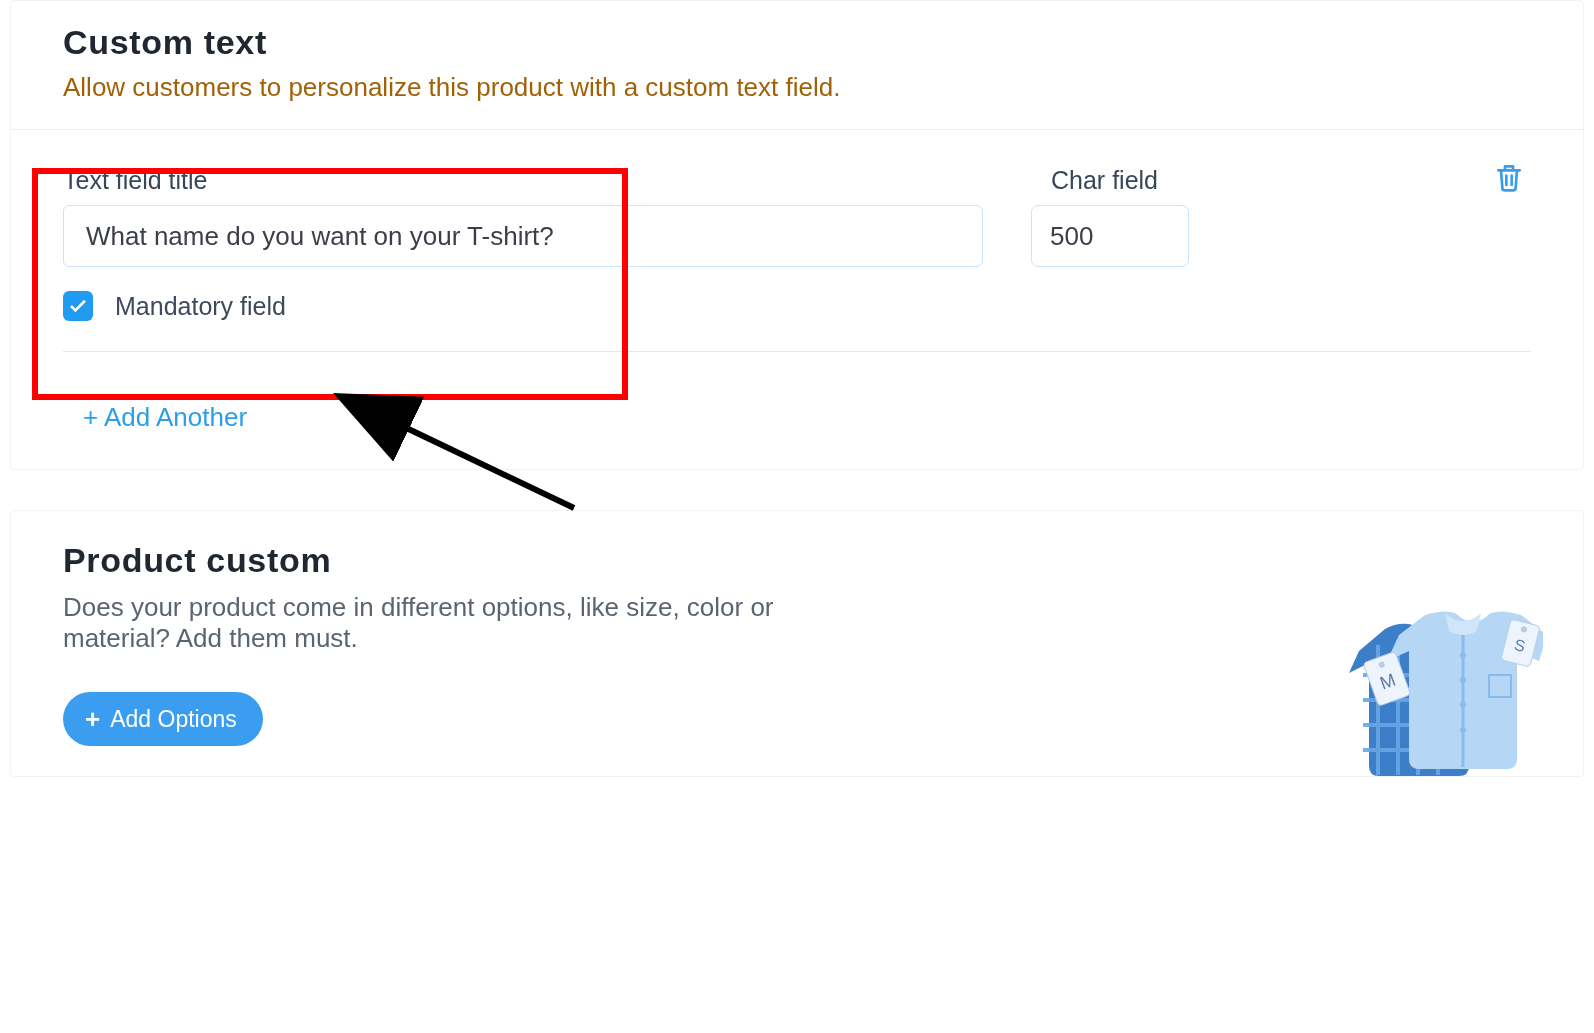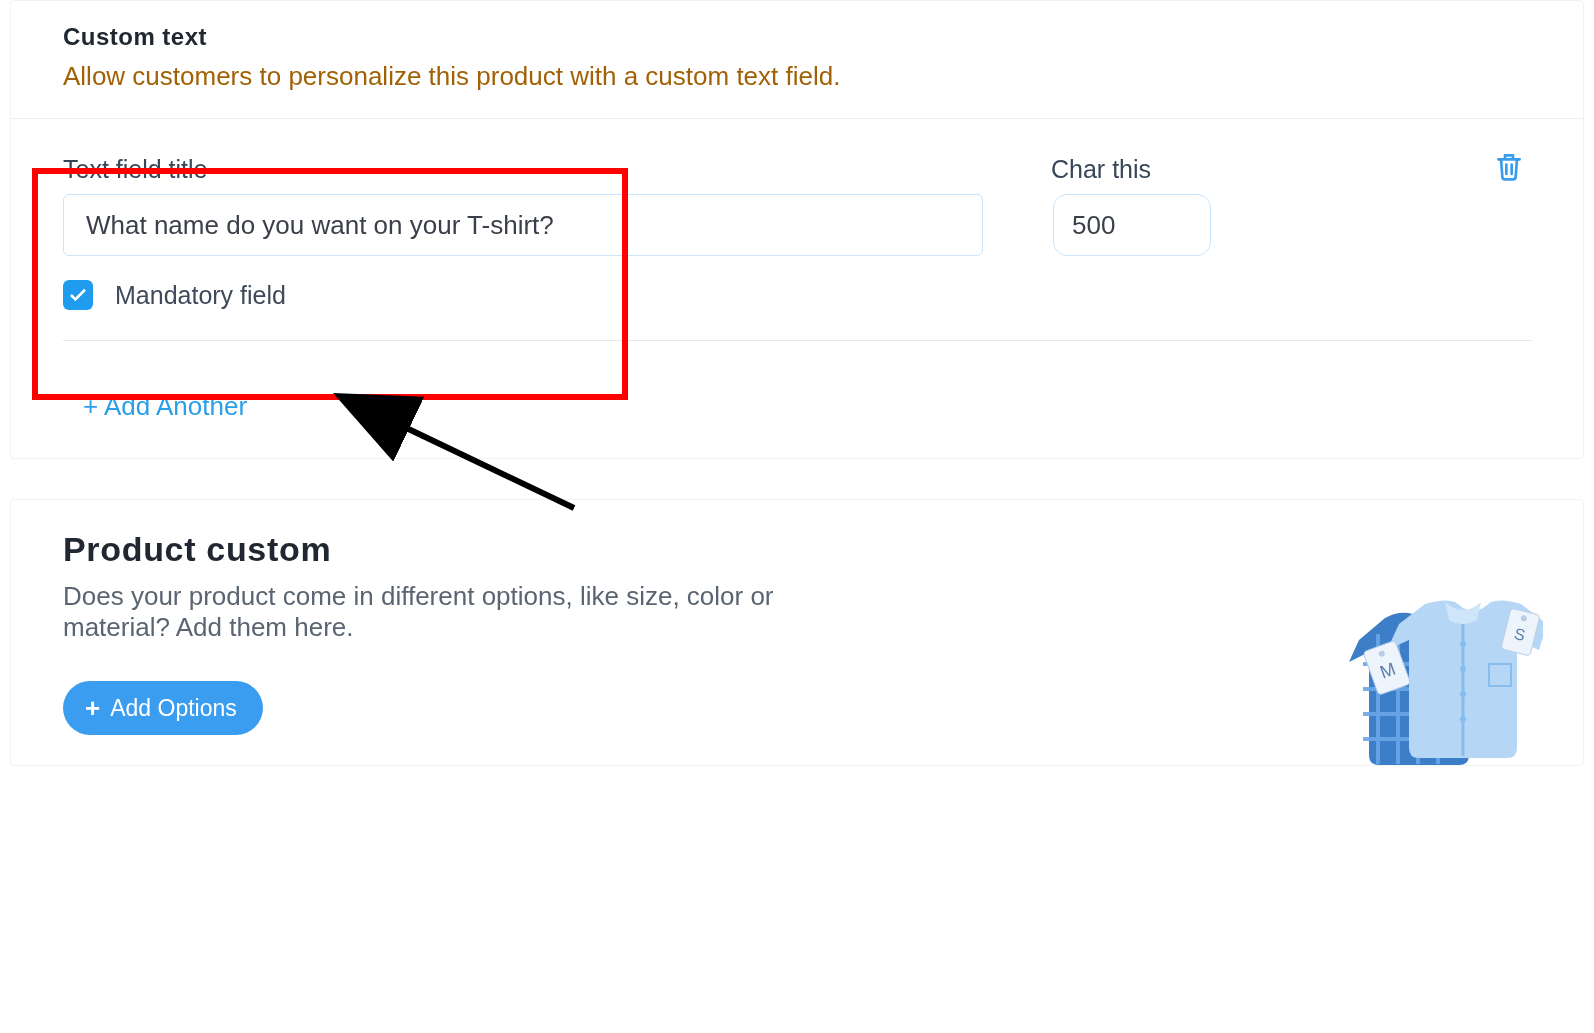--- a/index.html
+++ b/index.html
@@ -15,52 +15,52 @@
   .page { padding: 0; position: relative; }
   
   .card {
     background: #fff;
     border: 1px solid #f2f2f2;
     border-radius: 4px;
     position: relative;
   }
   .custom-text-card { margin: 0 10px 40px 10px; }
   .card-header { padding: 22px 52px 26px 52px; border-bottom: 1px solid #eee; }
-  .card-header h2 { margin: 0 0 10px 0; font-size: 24px; font-weight: 700; color: #212730; letter-spacing: .02em; }
+  .card-header h2 { margin: 0 0 10px 0; font-size: 34px; font-weight: 700; color: #212730; letter-spacing: .02em; }
   .card-header p { margin: 0; font-size: 26px; color: #a16207; }
   .card-body { padding: 36px 52px 20px 52px; position: relative; }
   .char-col-label {
     position: absolute; top: 36px; left: 1040px;
     font-size: 25px; color: #38465a;
   }
   .trash-btn {
     position: absolute; top: 30px; right: 58px;
     width: 32px; height: 34px;
     background: transparent; border: none;
     color: #3a9ced; cursor: pointer;
     padding: 0;
   }
   .trash-btn svg { width: 100%; height: 100%; display: block; }
   .title-label {
     font-size: 25px; color: #38465a;
     margin-bottom: 10px;
   }
-  .row-inputs { display: flex; gap: 70px; margin-bottom: 24px; align-items: flex-end; }
+  .row-inputs { display: flex; gap: 48px; margin-bottom: 24px; align-items: flex-end; }
   .title-input {
     width: 920px; height: 62px;
     border: 1px solid #c9e4fb;
     border-radius: 6px;
     font-size: 26px;
     padding: 0 22px;
     color: #3a3f4a;
   }
   .limit-input {
     width: 158px; height: 62px;
     border: 1px solid #c9e4fb;
-    border-radius: 14px;
+    border-radius: 7px;
     font-size: 26px;
     padding: 0 18px;
     color: #3a3f4a;
   }
   .check-row { display: flex; align-items: center; gap: 22px; margin-bottom: 30px; }
   .chk {
     width: 30px; height: 30px; border-radius: 6px;
     background: #1f9bf0;
     display: inline-flex; align-items: center; justify-content: center;
     cursor: pointer;
@@ -134,21 +134,21 @@
 <div class="page">
 
   <div class="card custom-text-card">
     <div class="card-header">
       <h2>Custom text</h2>
       <p>Allow customers to personalize this product with a custom text field.</p>
     </div>
 
     <div class="card-body">
       <div class="title-label">Text field title</div>
-      <div class="char-col-label">Char this</div>
+      <div class="char-col-label">Char field</div>
 
       <button class="trash-btn" aria-label="delete">
         <span>
           <svg viewBox="0 0 24 24">
               <path fill="none" stroke="currentColor" stroke-width="2" stroke-linecap="round" stroke-linejoin="round" d="M4 7h16M9 7V4h6v3M6 7l1 13a2 2 0 0 0 2 2h6a2 2 0 0 0 2-2l1-13M10 11v7M14 11v7"></path>
             </svg>
         </span>
       </button>
 
       <div class="row-inputs">
@@ -168,21 +168,21 @@
       <hr class="divider">
     </div>
 
     <div class="add-another">
       <span>+ Add Another</span>
     </div>
   </div>
 
   <div class="card options-card">
     <h2>Product custom</h2>
-    <p>Does your product come in different options, like size, color or material? Add them here.</p>
+    <p>Does your product come in different options, like size, color or material? Add them must.</p>
     <button class="btn-pill">
       <span class="plus">+</span>
       <span>Add Options</span>
     </button>
 
     
     <div class="illu">
       <svg viewBox="0 0 200 200" width="200" height="200">
 
         <g fill="#3d7ec9">

